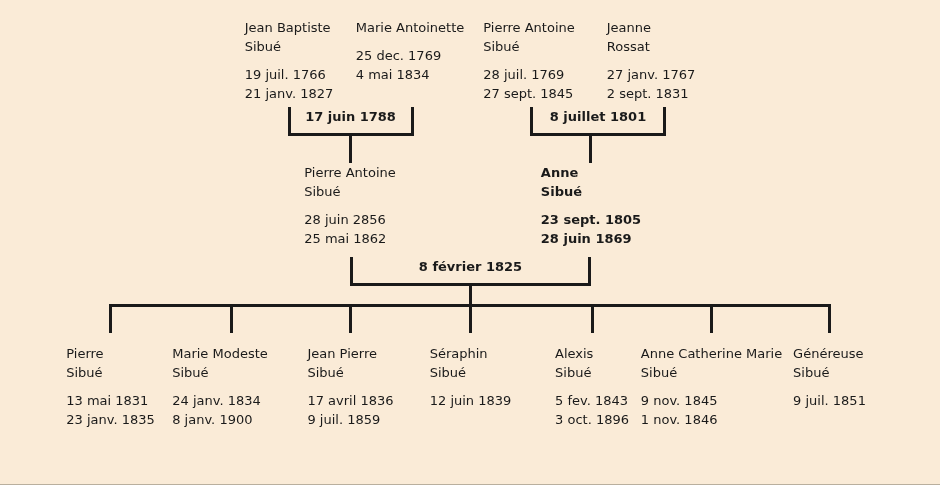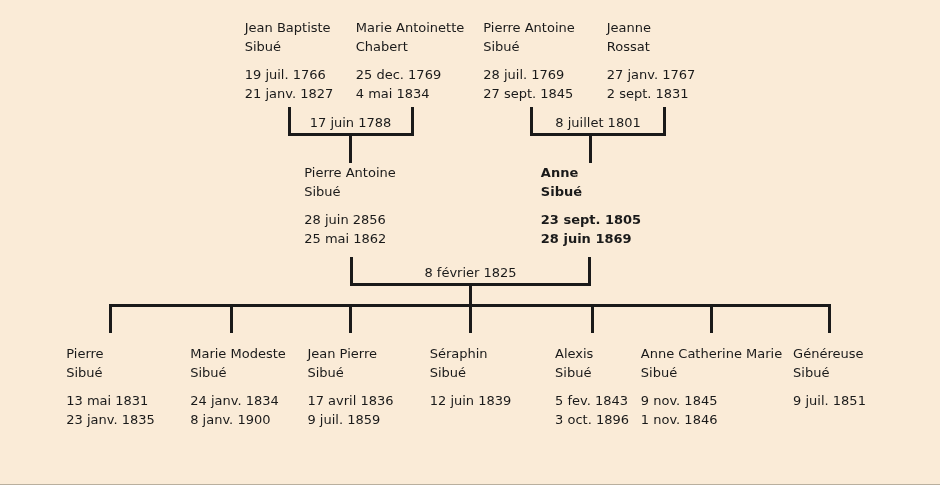--- a/index.html
+++ b/index.html
@@ -31,21 +31,21 @@
     position: absolute;
     box-sizing: border-box;
     border: 3px solid #1a1a1a;
     border-top: none;
     display: flex;
     align-items: flex-end;
     justify-content: center;
     font-size: 13px;
     line-height: 17px;
   }
-  .bracket span { padding-bottom: 2px; white-space: nowrap; }
+  .bracket span { padding-bottom: 8px; white-space: nowrap; font-weight: bold; }
 
   .bottom-edge {
     position: absolute; left: 0; right: 0; bottom: 0; height: 1px;
     background: #b9af9e;
   }
 </style>
 </head>
 <body>
 
 <div class="canvas">
@@ -53,21 +53,20 @@
   <div class="person" style="left:289px; top:18px">
     <div>Jean Baptiste</div>
     <div>Sibué</div>
     <div class="dates">
       <div>19 juil. 1766</div>
       <div>21 janv. 1827</div>
     </div>
   </div>
   <div class="person" style="left:410px; top:18px">
     <div>Marie Antoinette</div>
-    <div>Chabert</div>
     <div class="dates">
       <div>25 dec. 1769</div>
       <div>4 mai 1834</div>
     </div>
   </div>
   <div class="person" style="left:529px; top:18px">
     <div>Pierre Antoine</div>
     <div>Sibué</div>
     <div class="dates">
       <div>28 juil. 1769</div>
@@ -125,21 +124,21 @@
   <div class="vline" style="left:828px;   top:305px; height:28px"></div>
 
   <div class="person" style="left:110.5px; top:344px">
     <div>Pierre</div>
     <div>Sibué</div>
     <div class="dates">
       <div>13 mai 1831</div>
       <div>23 janv. 1835</div>
     </div>
   </div>
-  <div class="person" style="left:238px; top:344px">
+  <div class="person" style="left:220px; top:344px">
     <div>Marie Modeste</div>
     <div>Sibué</div>
     <div class="dates">
       <div>24 janv. 1834</div>
       <div>8 janv. 1900</div>
     </div>
   </div>
   <div class="person" style="left:350.5px; top:344px">
     <div>Jean Pierre</div>
     <div>Sibué</div>

